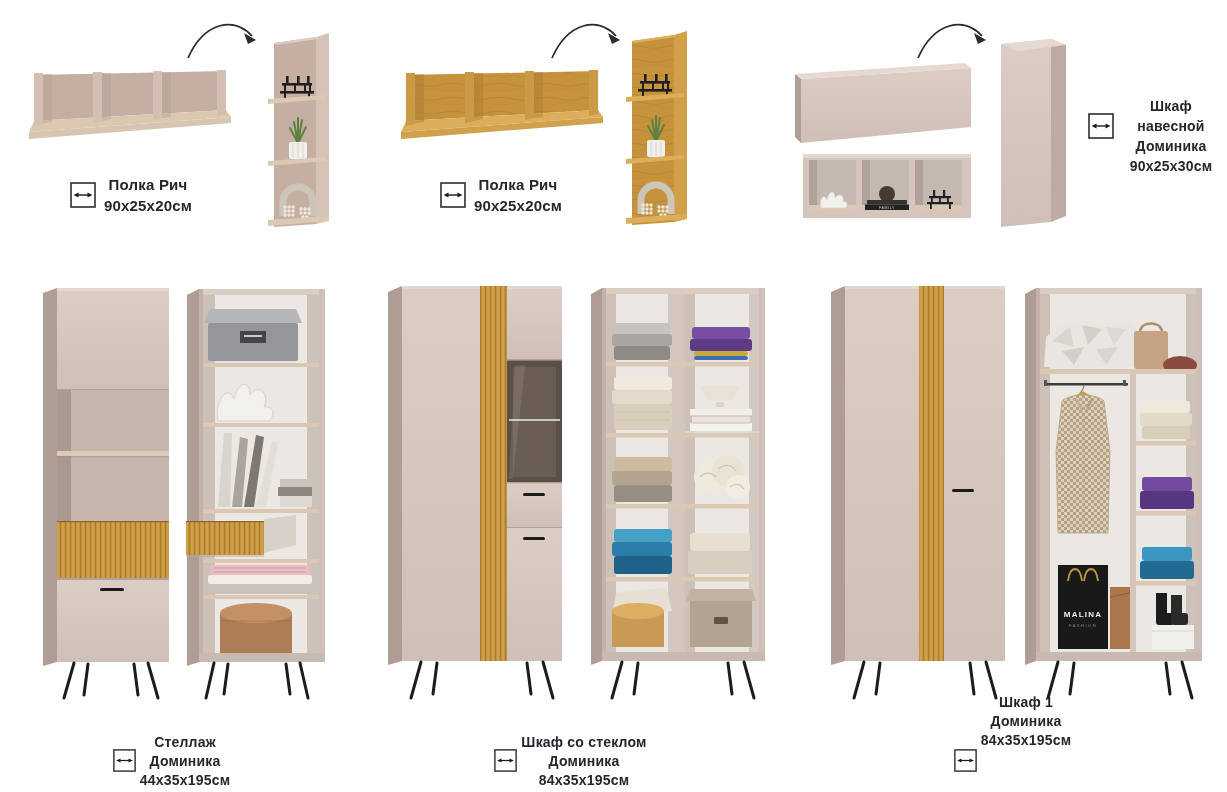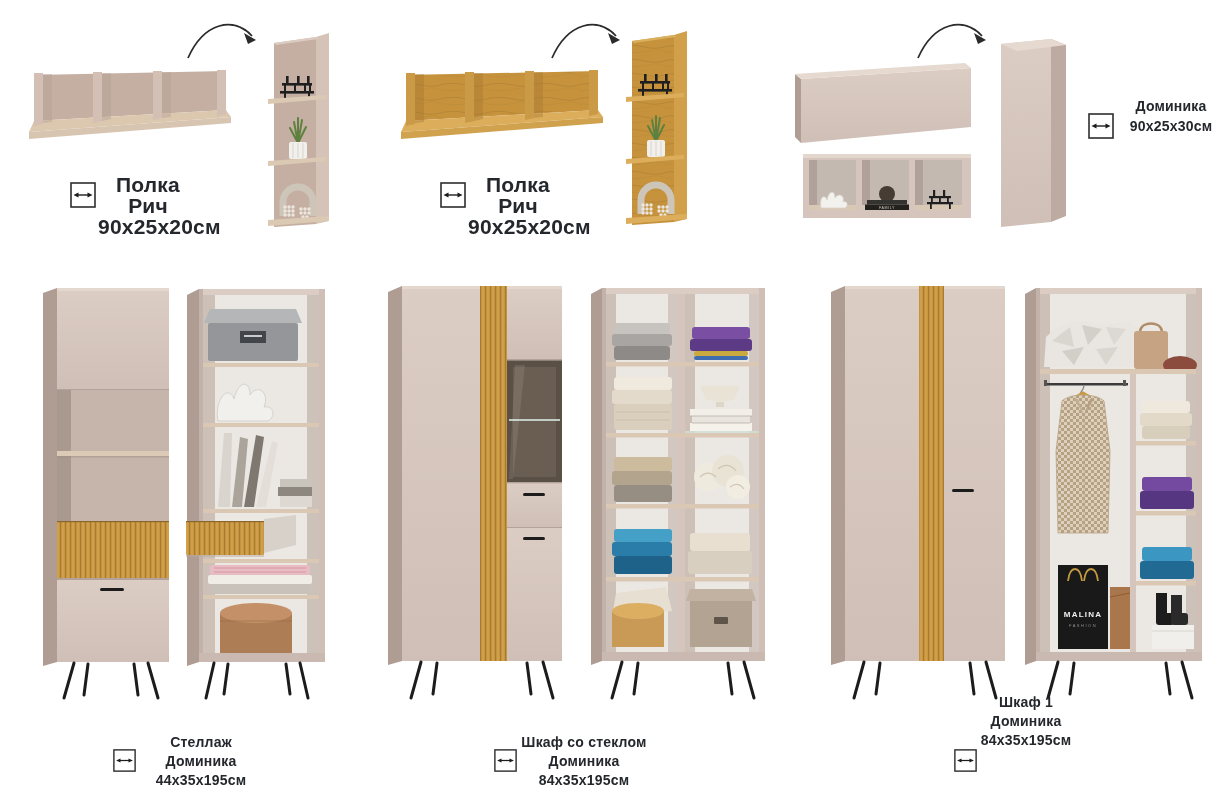--- a/index.html
+++ b/index.html
@@ -1,21 +1,21 @@
 <!DOCTYPE html>
 <html><head>
 <meta charset="utf-8">
 <style>
   html,body{margin:0;padding:0;background:#ffffff;}
   .canvas{position:relative;width:1227px;height:792px;background:#ffffff;overflow:hidden;
           font-family:"Liberation Sans",sans-serif;}
   .art{position:absolute;display:block;}
   .label-icon{position:absolute;display:block;}
   .label-text{position:absolute;font-weight:700;color:#24272c;text-align:center;letter-spacing:.2px;}
-  .lt-big{font-size:21px;line-height:21px;}
+  .lt-big{font-size:15px;line-height:21px;}
   .lt-mid{font-size:14px;line-height:20px;}
   .lt-small{font-size:14px;line-height:19px;}
   svg text{font-family:"Liberation Sans",sans-serif;}
   .leg{stroke:#1c1c1c;stroke-width:3;stroke-linecap:round;fill:none;}
   .gap{fill:#b3a299;}
 </style>
 </head>
 <body>
 
 <div class="canvas">
@@ -234,20 +234,21 @@
       <polygon points="58,7 73,13 73,184 58,190" fill="#bdaba2"></polygon>
       <polygon points="8,12 58,7 73,13 24,19" fill="#e6d9d0"></polygon>
     </svg>
     <svg class="label-icon" style="left:1088px;top:113px;width:26px;height:26px" viewBox="0 0 26 26">
       <rect x="1" y="1" width="24" height="24" fill="#ffffff" stroke="#2e2e2e" stroke-width="1.6"></rect>
       <line x1="6.5" y1="13" x2="19.5" y2="13" stroke="#1c1c1c" stroke-width="1.4"></line>
       <polygon points="3.5,13 8.5,10.6 8.5,15.4" fill="#1c1c1c"></polygon>
       <polygon points="22.5,13 17.5,10.6 17.5,15.4" fill="#1c1c1c"></polygon>
     </svg>
     <div class="label-text lt-mid" style="left:1116px;top:96px;width:110px">
+      <div>Шкаф навесной</div>
       <div>Доминика</div>
       <div>90х25х30см</div>
     </div>
   </div>
 
   <div>
     <svg class="art" style="left:40px;top:283px;width:135px;height:420px" viewBox="0 0 135 420">
       <polygon points="3,10 17,5 17,379 3,383" fill="#af9d94"></polygon>
       <rect x="17" y="5" width="112" height="374" fill="#d5c5bc"></rect>
       <rect x="17" y="5" width="112" height="3" fill="#e4d7ce"></rect>
@@ -308,21 +309,21 @@
         <path class="leg" d="M44,381 L40,411"></path>
       <path class="leg" d="M116,380 L124,415"></path>
         <path class="leg" d="M102,381 L106,411"></path>
     </svg>
     <svg class="label-icon" style="left:113px;top:749px;width:23px;height:23px" viewBox="0 0 26 26">
       <rect x="1" y="1" width="24" height="24" fill="#ffffff" stroke="#2e2e2e" stroke-width="1.6"></rect>
       <line x1="6.5" y1="13" x2="19.5" y2="13" stroke="#1c1c1c" stroke-width="1.4"></line>
       <polygon points="3.5,13 8.5,10.6 8.5,15.4" fill="#1c1c1c"></polygon>
       <polygon points="22.5,13 17.5,10.6 17.5,15.4" fill="#1c1c1c"></polygon>
     </svg>
-    <div class="label-text lt-small" style="left:144px;top:733px;width:114px">
+    <div class="label-text lt-small" style="left:128px;top:733px;width:114px">
       <div>Стеллаж</div>
       <div>Доминика</div>
       <div>44х35х195см</div>
     </div>
   </div>
 
   <div>
     <svg class="art" style="left:385px;top:281px;width:185px;height:423px" viewBox="0 0 185 423">
       <polygon points="3,11 17,5 17,380 3,384" fill="#af9d94"></polygon>
       <rect x="17" y="5" width="160" height="375" fill="#d5c5bc"></rect>

